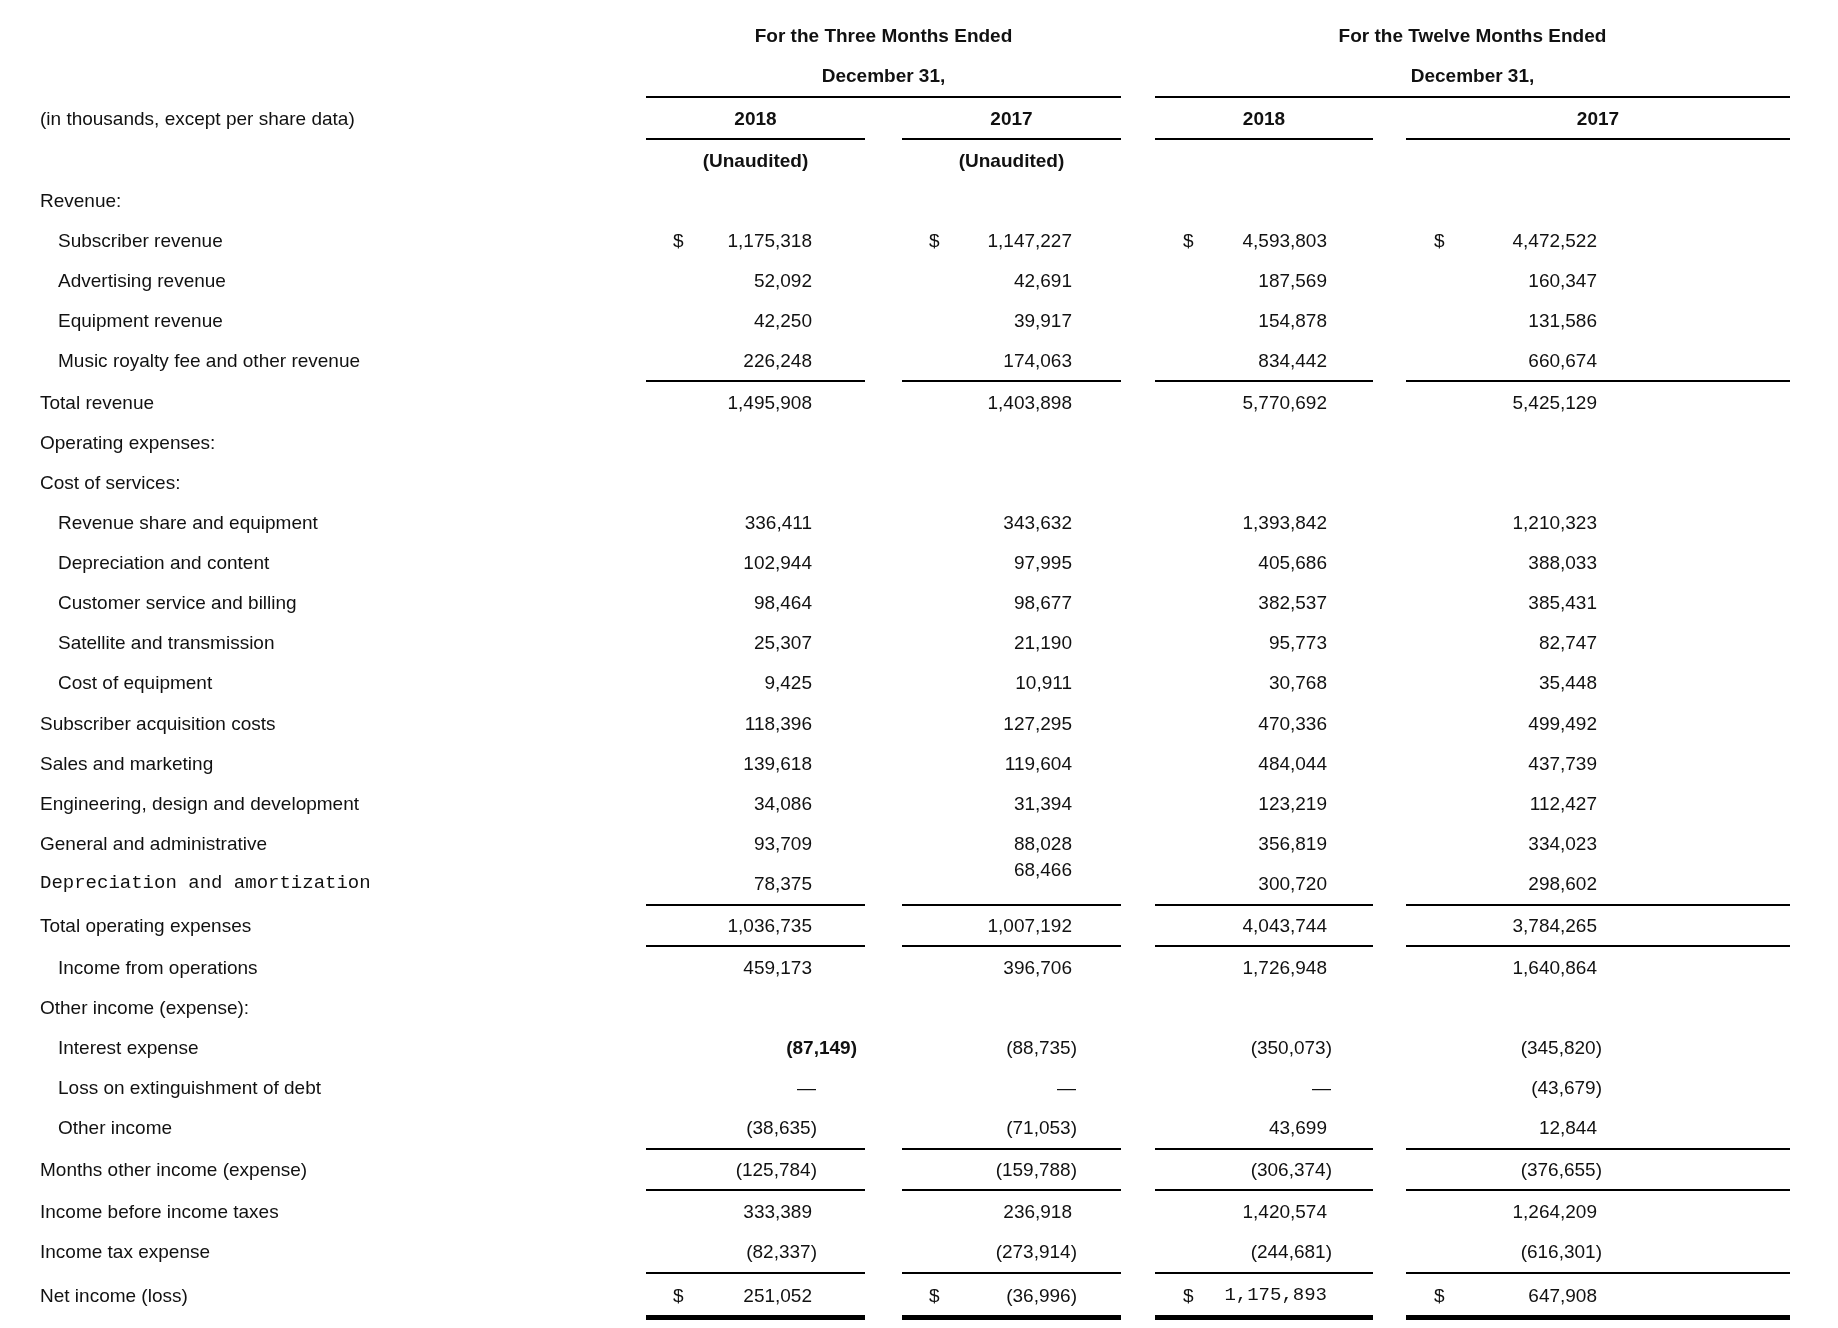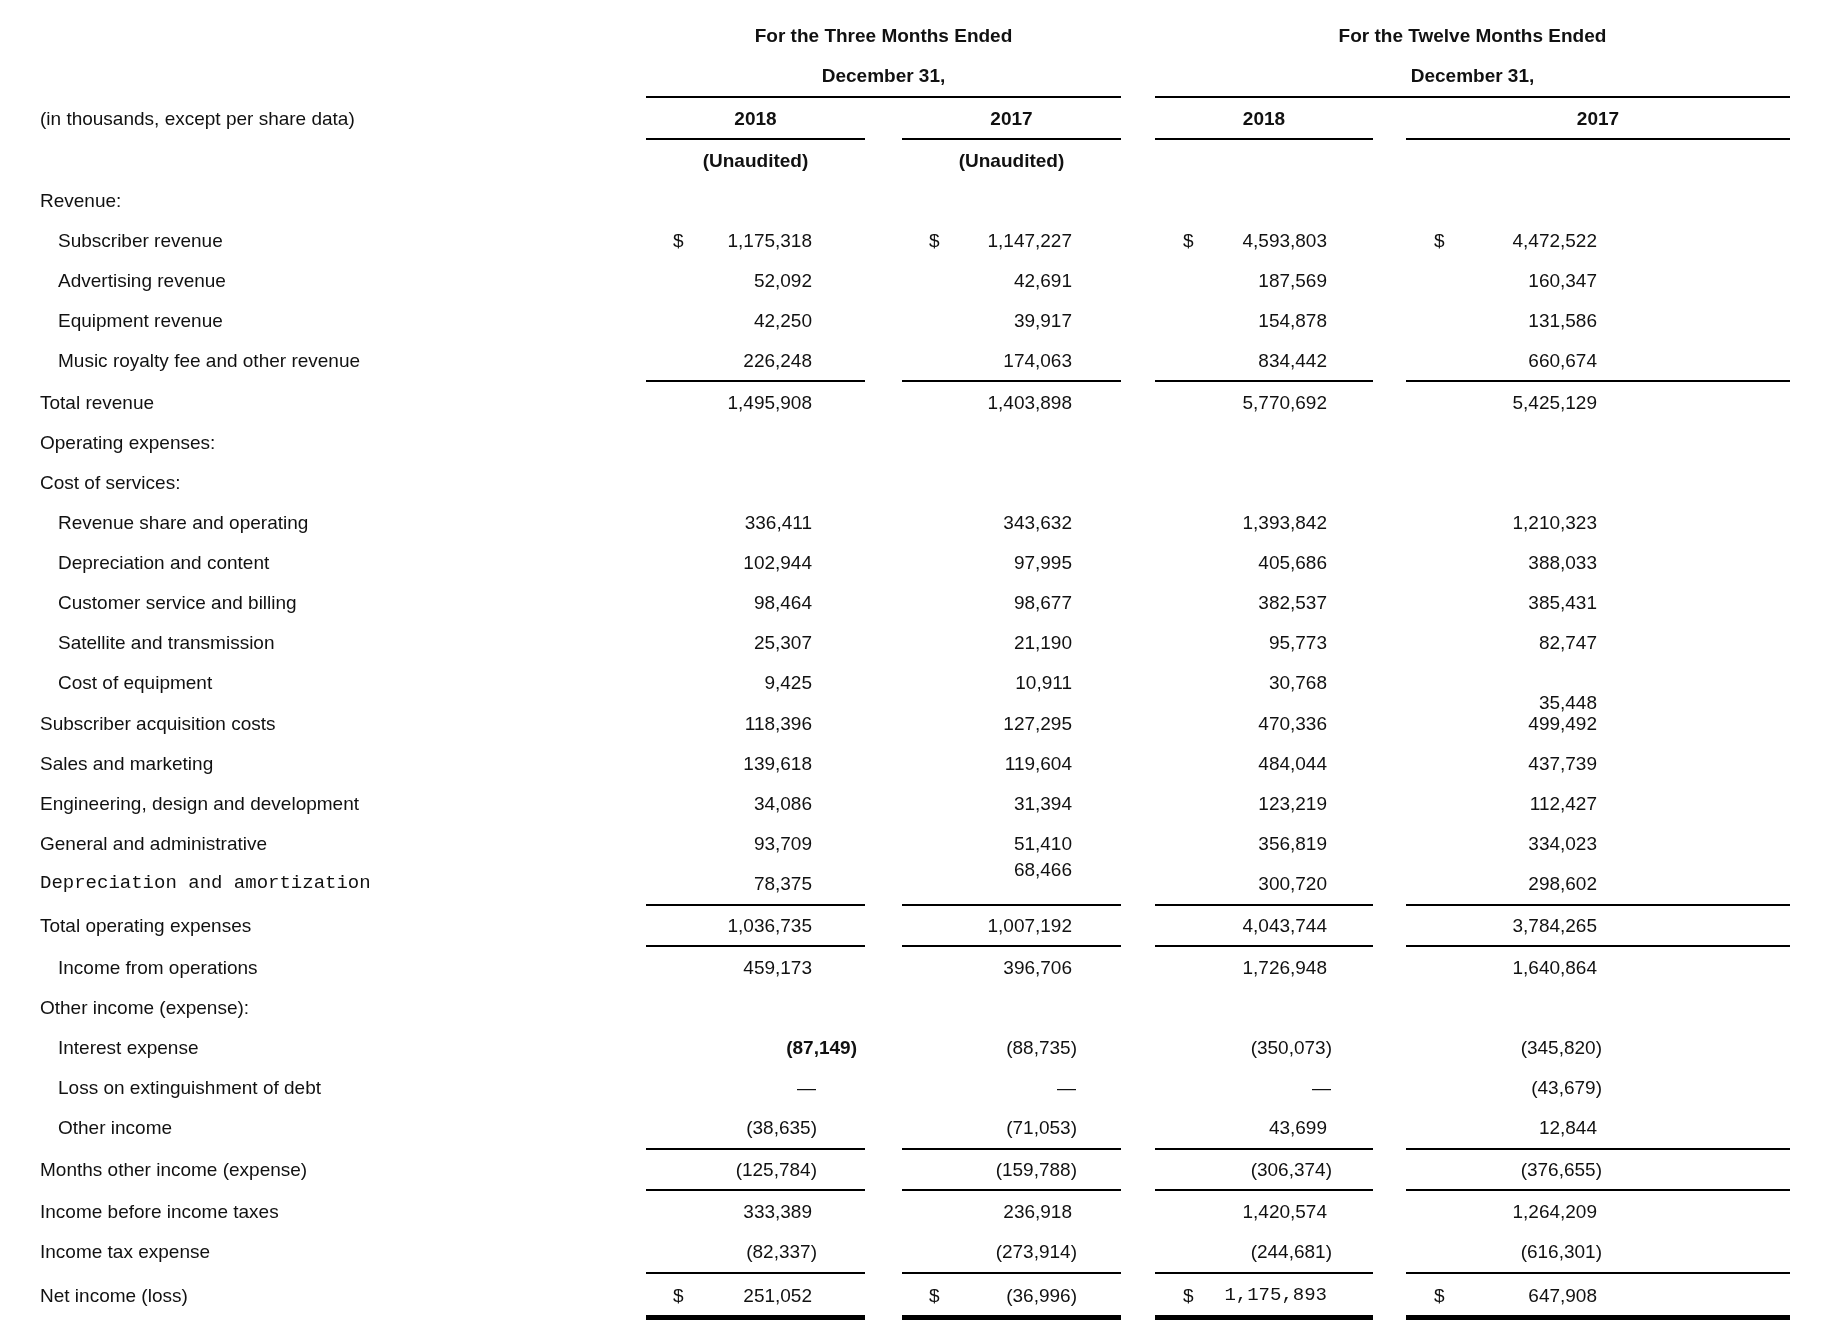--- a/index.html
+++ b/index.html
@@ -66,21 +66,21 @@
     <div class="rule" style="left: 646px; width: 219px; top: 380px;"></div>
     <div class="rule" style="left: 902px; width: 219px; top: 380px;"></div>
     <div class="rule" style="left: 1155px; width: 218px; top: 380px;"></div>
     <div class="rule" style="left: 1406px; width: 384px; top: 380px;"></div>
     <div class="abs num" style="right: 1026px; top: 402px;">1,495,908</div>
     <div class="abs num" style="right: 766px; top: 402px;">1,403,898</div>
     <div class="abs num" style="right: 511px; top: 402px;">5,770,692</div>
     <div class="abs num" style="right: 241px; top: 402px;">5,425,129</div>
     <div class="abs label" style="top: 442px;">Operating expenses:</div>
     <div class="abs label" style="top: 482px;">Cost of services:</div>
-    <div class="abs label indent" style="top: 522px;">Revenue share and operating</div>
+    <div class="abs label indent" style="top: 522px;">Revenue share and equipment</div>
     <div class="abs num" style="right: 1026px; top: 522px;">336,411</div>
     <div class="abs num" style="right: 766px; top: 522px;">343,632</div>
     <div class="abs num" style="right: 511px; top: 522px;">1,393,842</div>
     <div class="abs num" style="right: 241px; top: 522px;">1,210,323</div>
     <div class="abs label indent" style="top: 562px;">Depreciation and content</div>
     <div class="abs num" style="right: 1026px; top: 562px;">102,944</div>
     <div class="abs num" style="right: 766px; top: 562px;">97,995</div>
     <div class="abs num" style="right: 511px; top: 562px;">405,686</div>
     <div class="abs num" style="right: 241px; top: 562px;">388,033</div>
     <div class="abs label indent" style="top: 602px;">Customer service and billing</div>
@@ -90,39 +90,39 @@
     <div class="abs num" style="right: 241px; top: 602px;">385,431</div>
     <div class="abs label indent" style="top: 642px;">Satellite and transmission</div>
     <div class="abs num" style="right: 1026px; top: 642px;">25,307</div>
     <div class="abs num" style="right: 766px; top: 642px;">21,190</div>
     <div class="abs num" style="right: 511px; top: 642px;">95,773</div>
     <div class="abs num" style="right: 241px; top: 642px;">82,747</div>
     <div class="abs label indent" style="top: 682px;">Cost of equipment</div>
     <div class="abs num" style="right: 1026px; top: 682px;">9,425</div>
     <div class="abs num" style="right: 766px; top: 682px;">10,911</div>
     <div class="abs num" style="right: 511px; top: 682px;">30,768</div>
-    <div class="abs num" style="right: 241px; top: 682px; margin-top: 20px;">35,448</div>
+    <div class="abs num" style="right: 241px; top: 682px;">35,448</div>
     <div class="abs label" style="top: 723px;">Subscriber acquisition costs</div>
     <div class="abs num" style="right: 1026px; top: 723px;">118,396</div>
     <div class="abs num" style="right: 766px; top: 723px;">127,295</div>
     <div class="abs num" style="right: 511px; top: 723px;">470,336</div>
     <div class="abs num" style="right: 241px; top: 723px;">499,492</div>
     <div class="abs label" style="top: 763px;">Sales and marketing</div>
     <div class="abs num" style="right: 1026px; top: 763px;">139,618</div>
     <div class="abs num" style="right: 766px; top: 763px;">119,604</div>
     <div class="abs num" style="right: 511px; top: 763px;">484,044</div>
     <div class="abs num" style="right: 241px; top: 763px;">437,739</div>
     <div class="abs label" style="top: 803px;">Engineering, design and development</div>
     <div class="abs num" style="right: 1026px; top: 803px;">34,086</div>
     <div class="abs num" style="right: 766px; top: 803px;">31,394</div>
     <div class="abs num" style="right: 511px; top: 803px;">123,219</div>
     <div class="abs num" style="right: 241px; top: 803px;">112,427</div>
     <div class="abs label" style="top: 843px;">General and administrative</div>
     <div class="abs num" style="right: 1026px; top: 843px;">93,709</div>
-    <div class="abs num" style="right: 766px; top: 843px;">51,410</div>
+    <div class="abs num" style="right: 766px; top: 843px;">88,028</div>
     <div class="abs num" style="right: 511px; top: 843px;">356,819</div>
     <div class="abs num" style="right: 241px; top: 843px;">334,023</div>
     <div class="abs label" style="top: 883px; font-family: Liberation Mono, monospace;">Depreciation and amortization</div>
     <div class="abs num" style="right: 1026px; top: 883px; margin-left: 21px;">78,375</div>
     <div class="abs num" style="right: 766px; top: 869px;">68,466</div>
     <div class="abs num" style="right: 511px; top: 883px;">300,720</div>
     <div class="abs num" style="right: 241px; top: 883px;">298,602</div>
     <div class="abs label" style="top: 925px;">Total operating expenses</div>
     <div class="rule" style="left: 646px; width: 219px; top: 904px;"></div>
     <div class="rule" style="left: 902px; width: 219px; top: 904px;"></div>

